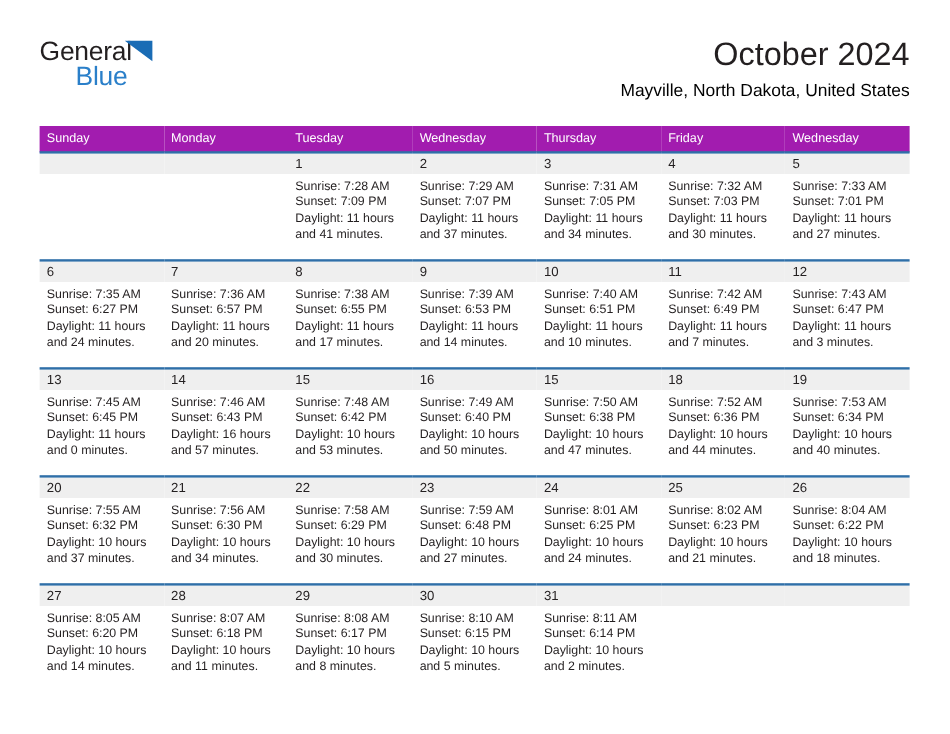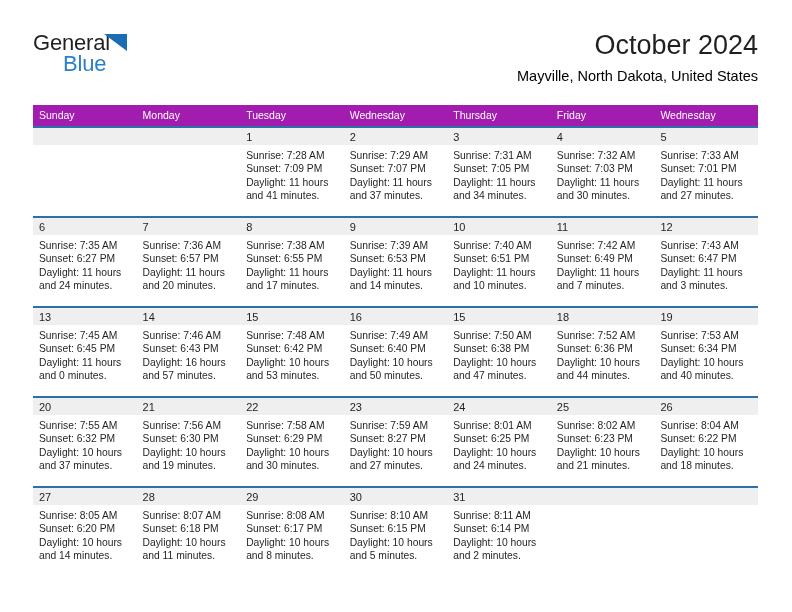--- a/index.html
+++ b/index.html
@@ -360,36 +360,36 @@
               <div>Sunrise: 7:55 AM</div>
               <div>Sunset: 6:32 PM</div>
               <div class="daylight">Daylight: 10 hours and 37 minutes.</div>
             </div>
           </td>
           <td class="day-cell">
             <div class="daynum-band">21</div>
             <div class="cell-body">
               <div>Sunrise: 7:56 AM</div>
               <div>Sunset: 6:30 PM</div>
-              <div class="daylight">Daylight: 10 hours and 19 minutes.</div>
+              <div class="daylight">Daylight: 10 hours and 34 minutes.</div>
             </div>
           </td>
           <td class="day-cell">
             <div class="daynum-band">22</div>
             <div class="cell-body">
               <div>Sunrise: 7:58 AM</div>
               <div>Sunset: 6:29 PM</div>
               <div class="daylight">Daylight: 10 hours and 30 minutes.</div>
             </div>
           </td>
           <td class="day-cell">
             <div class="daynum-band">23</div>
             <div class="cell-body">
               <div>Sunrise: 7:59 AM</div>
-              <div>Sunset: 8:27 PM</div>
+              <div>Sunset: 6:48 PM</div>
               <div class="daylight">Daylight: 10 hours and 27 minutes.</div>
             </div>
           </td>
           <td class="day-cell">
             <div class="daynum-band">24</div>
             <div class="cell-body">
               <div>Sunrise: 8:01 AM</div>
               <div>Sunset: 6:25 PM</div>
               <div class="daylight">Daylight: 10 hours and 24 minutes.</div>
             </div>

